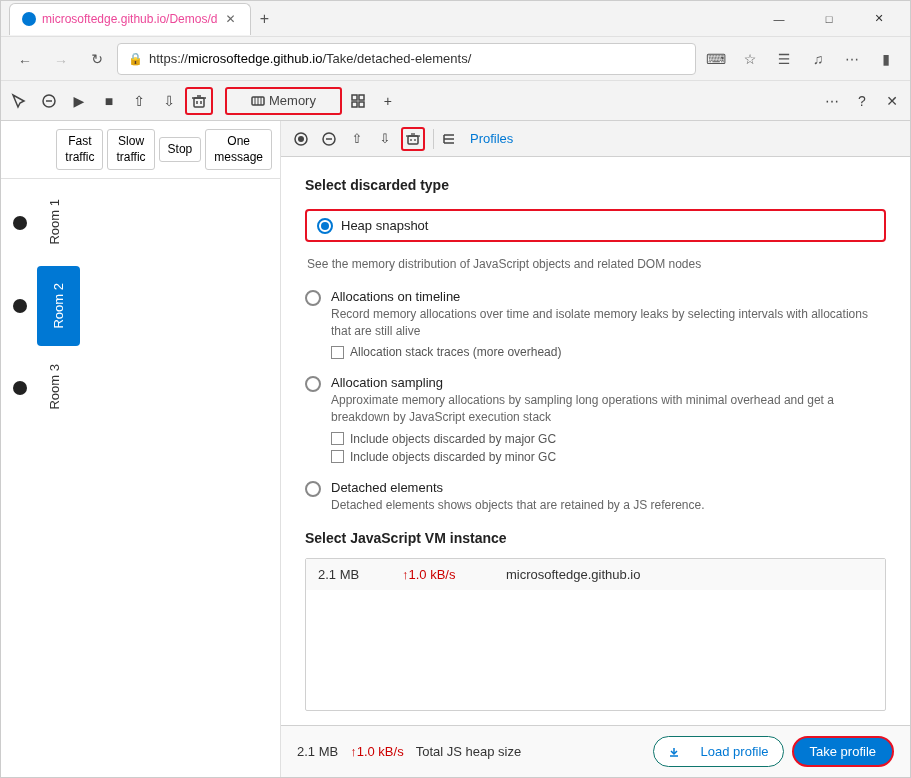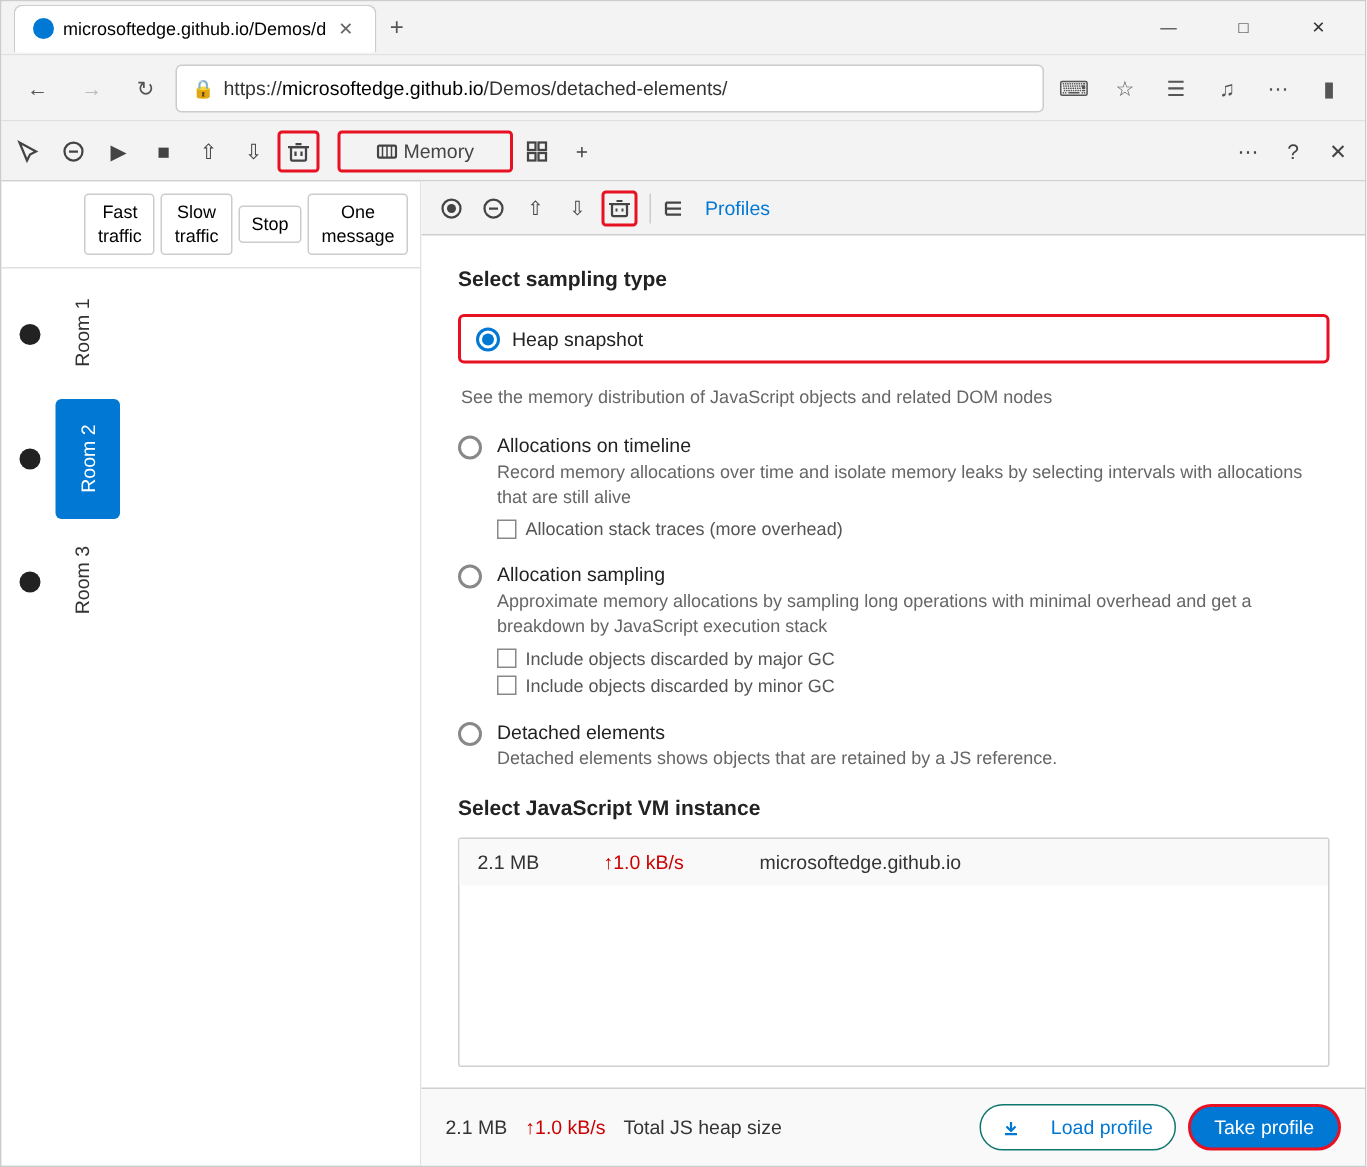--- a/index.html
+++ b/index.html
@@ -6,21 +6,21 @@
     body { font-family: 'Segoe UI', Arial, sans-serif; font-size: 13px; background: #f3f3f3; width: 911px; height: 778px; overflow: hidden; }
 
     
     .browser-window { width: 911px; height: 778px; background: #fff; display: flex; flex-direction: column; border: 1px solid #ccc; }
 
     
     .title-bar { height: 36px; background: #f3f3f3; display: flex; align-items: center; padding: 0 8px; gap: 8px; border-bottom: 1px solid #e0e0e0; }
     .tab-bar { display: flex; align-items: center; flex: 1; }
     .tab { display: flex; align-items: center; background: #fff; border: 1px solid #ccc; border-bottom: none; border-radius: 6px 6px 0 0; padding: 6px 12px; font-size: 12px; gap: 6px; min-width: 200px; height: 32px; }
     .tab-favicon { width: 14px; height: 14px; border-radius: 50%; background: #0078d4; display: inline-block; }
-    .tab-title { flex: 1; font-size: 12px; color: #000000; overflow: hidden; text-overflow: ellipsis; white-space: nowrap; }
+    .tab-title { flex: 1; font-size: 12px; color: #ec4899; overflow: hidden; text-overflow: ellipsis; white-space: nowrap; }
     .tab-close { font-size: 12px; color: #666; cursor: pointer; padding: 2px; }
     .new-tab-btn { width: 28px; height: 28px; display: flex; align-items: center; justify-content: center; border-radius: 4px; cursor: pointer; color: #555; font-size: 16px; }
     .window-controls { display: flex; gap: 4px; }
     .win-btn { width: 46px; height: 32px; display: flex; align-items: center; justify-content: center; cursor: pointer; font-size: 11px; color: #333; }
 
     
     .nav-bar { height: 44px; background: #f3f3f3; display: flex; align-items: center; padding: 0 8px; gap: 4px; border-bottom: 1px solid #e0e0e0; }
     .nav-btn { width: 32px; height: 32px; display: flex; align-items: center; justify-content: center; border-radius: 4px; cursor: pointer; color: #555; font-size: 14px; border: none; background: none; }
     .address-bar { flex: 1; height: 32px; border: 1px solid #ccc; border-radius: 4px; display: flex; align-items: center; padding: 0 10px; background: #fff; font-size: 13px; gap: 6px; }
     .address-bar .lock-icon { color: #666; font-size: 12px; }
@@ -114,21 +114,21 @@
     </div>
   </div>
 
   <div class="nav-bar">
     <button class="nav-btn">←</button>
     <button class="nav-btn" style="color:#bbb;">→</button>
     <button class="nav-btn">↻</button>
     <div class="address-bar">
       <span class="lock-icon">🔒</span>
       <span class="address-text">
-        https://<span class="domain">microsoftedge.github.io</span><span>/Demos/detached-elements/</span>
+        https://<span class="domain">microsoftedge.github.io</span><span>/Take/detached-elements/</span>
       </span>
     </div>
     <div class="nav-right">
       <button class="nav-btn">⌨</button>
       <button class="nav-btn">☆</button>
       <button class="nav-btn">☰</button>
       <button class="nav-btn">♫</button>
       <button class="nav-btn">⋯</button>
       <button class="nav-btn">▮</button>
     </div>
@@ -253,21 +253,21 @@
             <line x1="2" y1="3" x2="12" y2="3" stroke="#444" stroke-width="1.5"></line>
             <line x1="2" y1="7" x2="12" y2="7" stroke="#444" stroke-width="1.5"></line>
             <line x1="2" y1="11" x2="12" y2="11" stroke="#444" stroke-width="1.5"></line>
             <line x1="2" y1="3" x2="2" y2="11" stroke="#444" stroke-width="1.5"></line>
           </svg>
           <span class="profile-label">Profiles</span>
         </div>
       </div>
 
       <div class="profile-content">
-        <div class="section-title">Select sampling type</div>
+        <div class="section-title">Select discarded type</div>
 
         <div style="border: 2px solid #e81123; border-radius: 4px; padding: 6px 10px; display:flex; align-items:center; gap:8px; margin-bottom:14px;">
           <div class="radio-circle" style="border-color: #0078d4;">
             <div class="radio-inner" style="background:#0078d4;"></div>
           </div>
           <div class="radio-wrap">
             <span class="radio-title">Heap snapshot</span>
           </div>
         </div>
         <div style="margin-bottom:16px; margin-left:0; padding-left:2px;">

